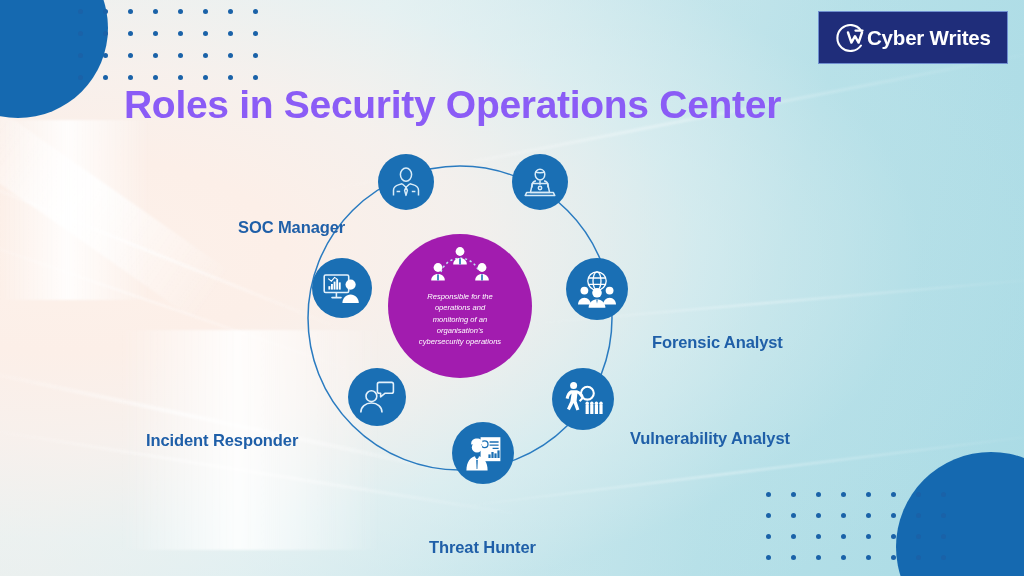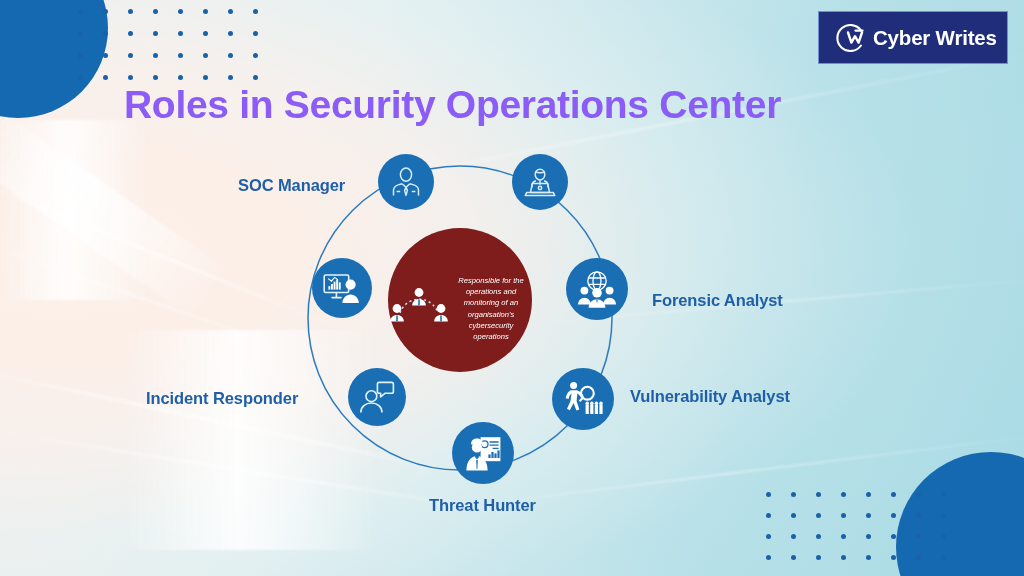--- a/index.html
+++ b/index.html
@@ -69,21 +69,21 @@
   }
   .dots-tl { left:78px; top:9px; }
   .dots-br { left:766px; top:492px; }
 
   
   .logo {
     position:absolute; right:16px; top:11px;
     width:190px; height:53px;
     background:#1f2d7a;
     border:1px solid #6f8fd0;
-    display:flex; align-items:center; gap:6px;
+    display:flex; align-items:center; 
     padding-left:12px;
   }
   .logo-mark { flex:0 0 auto; width:36px; height:36px; }
   .logo-text {
     color:#ffffff; font-size:20.5px; font-weight:bold;
     letter-spacing:-0.2px; white-space:nowrap;
   }
 
   
   .title {
@@ -93,24 +93,24 @@
     letter-spacing:-0.3px;
     white-space:nowrap;
     font-stretch:condensed;
   }
 
   
   .diagram { position:absolute; left:270px; top:140px; width:400px; height:400px; }
   .ring-svg { position:absolute; left:0; top:0; }
 
   .hub {
-    position:absolute; left:118px; top:88px;
+    position:absolute; left:118px; top:94px;
     width:144px; height:144px; border-radius:50%;
-    background:#7f1d1d;
-    display:flex; flex-direction:row;
+    background:#a21caf;
+    display:flex; flex-direction:column;
     align-items:center; justify-content:flex-start;
     padding-top:11px;
   }
   .hub-icon { width:62px; height:40px; }
   .hub-text {
     margin-top:6px;
     color:#ffffff;
     font-size:7.6px;
     line-height:11.3px;
     font-style:italic;
@@ -135,20 +135,21 @@
   .n-thr   { left:182px; top:282px; width:62px; height:62px; }
 
   
   .label {
     position:absolute;
     color:#1f5fa8;
     font-size:16.5px;
     font-weight:bold;
     white-space:nowrap;
     letter-spacing:-0.1px;
+    margin-top:42px;
   }
   .l-soc  { left:238px; top:176px; }
   .l-comp { left:592px; top:181px; }
   .l-sec  { left:152px; top:279px; }
   .l-for  { left:652px; top:291px; }
   .l-inc  { left:146px; top:389px; }
   .l-vul  { left:630px; top:387px; }
   .l-thr  { left:429px; top:496px; }
 </style>
 </head>

